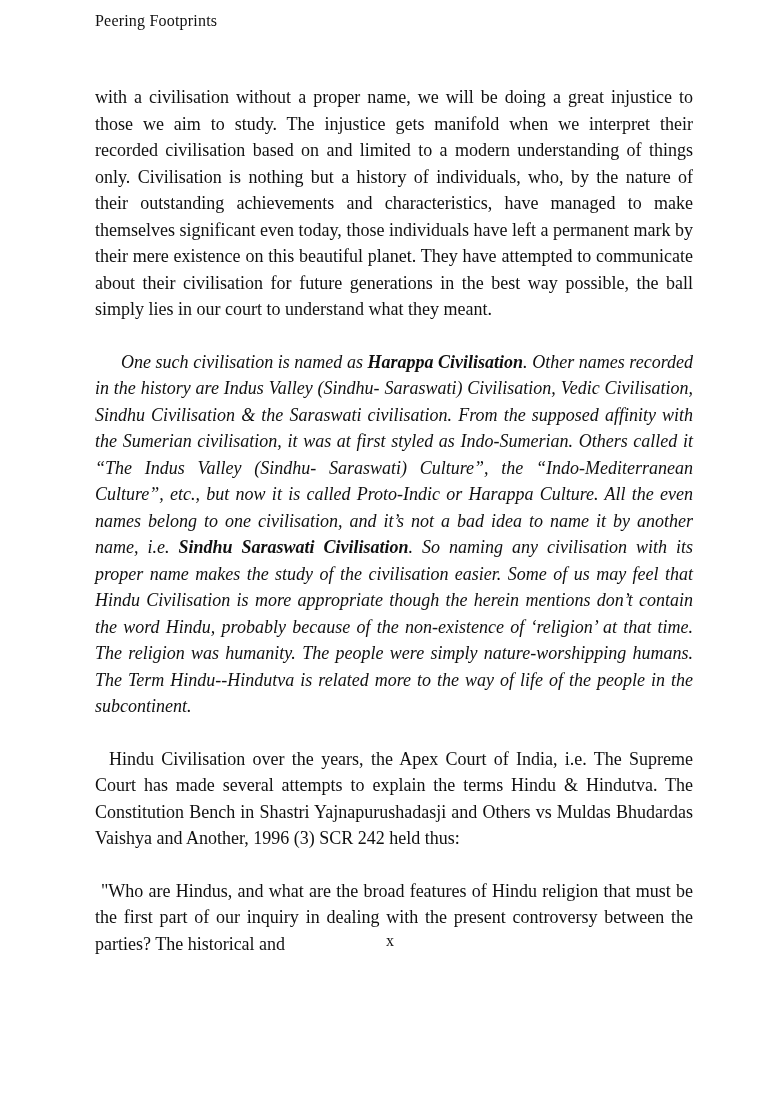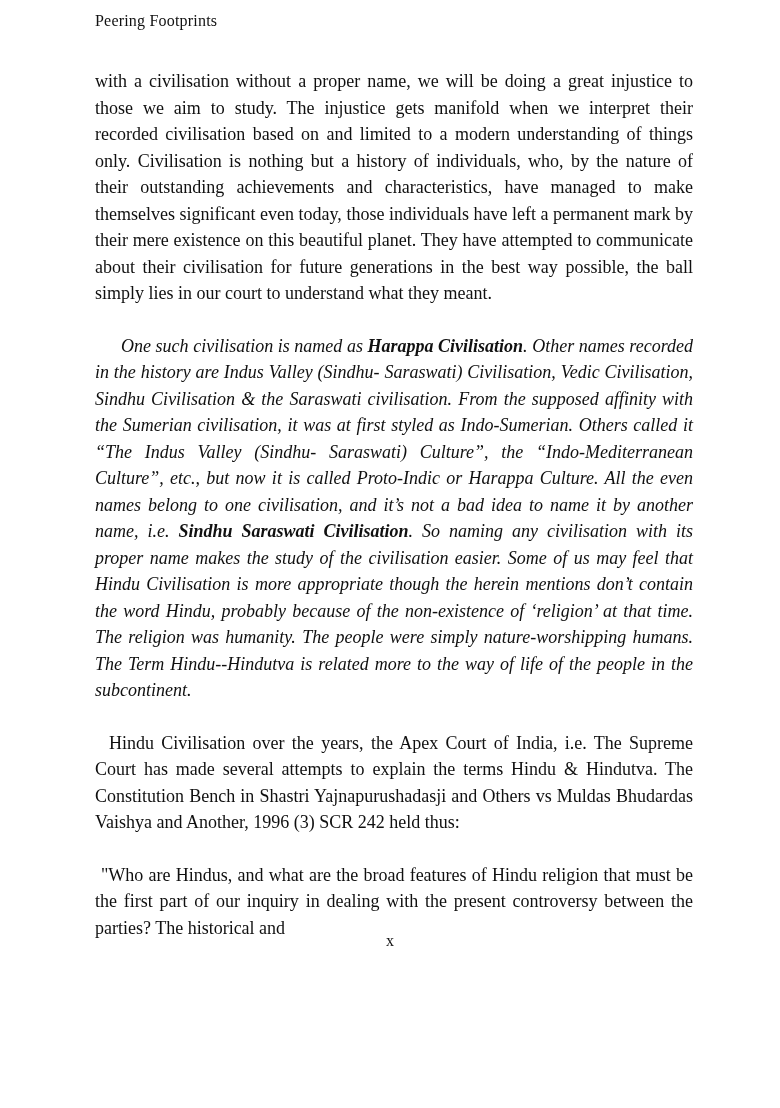--- a/index.html
+++ b/index.html
@@ -28,21 +28,21 @@
     position: absolute;
     top: 68px;
     left: 95px;
     width: 598px;
     font-size: 18px;
     line-height: 26.5px;
     text-align: justify;
     color: #101010;
   }
   .content p {
-    margin: 0 0 26px 0;
+    margin: 16px 0 26px 0;
   }
   p.para-1 { text-indent: 0; }
   p.para-2 { text-indent: 26px; font-style: italic; }
   p.para-3 { text-indent: 14px; }
   p.para-4 { text-indent: 6px; margin-bottom: 0; }
   .content strong {
     font-weight: bold;
   }
   .footer {
     position: absolute;

